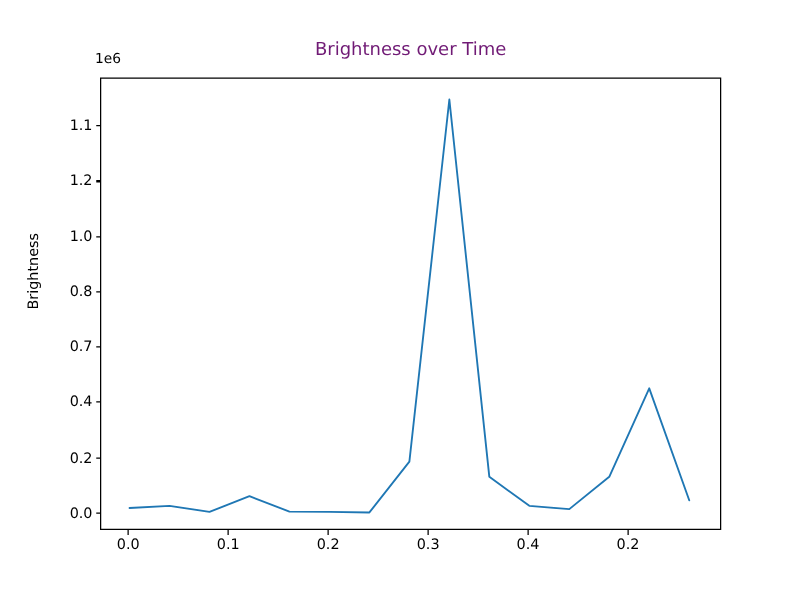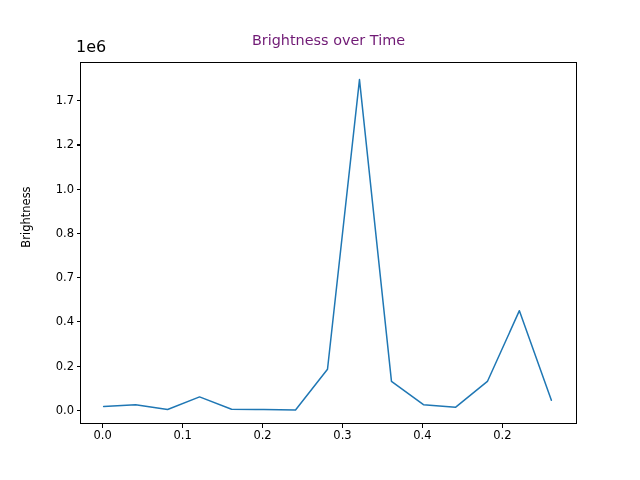--- a/index.html
+++ b/index.html
@@ -28,21 +28,21 @@
     text-align: center;
     font-size: 14.4px;
     color: #701a75;
     line-height: 17px;
     white-space: nowrap;
   }
   #offset-text {
     position: absolute;
     left: 76px;
     top: 40px;
-    font-size: 16px;
+    font-size: 11px;
     color: #000000;
     line-height: 13px;
   }
   #plot-area {
     position: absolute;
     left: 80px;
     top: 62px;
     width: 497px;
     height: 362px;
     box-sizing: border-box;
@@ -136,21 +136,21 @@
   <div id="offset-text">1e6</div>
 
   <div id="ytick-labels">
       <div class="ytick-label" style="top: 403.79px;">0.0</div>
       <div class="ytick-label" style="top: 359.562px;">0.2</div>
       <div class="ytick-label" style="top: 315.335px;">0.4</div>
       <div class="ytick-label" style="top: 271.108px;">0.7</div>
       <div class="ytick-label" style="top: 226.881px; text-align: center;">0.8</div>
       <div class="ytick-label" style="top: 182.653px;">1.0</div>
       <div class="ytick-label" style="top: 138.426px; text-align: right;">1.2</div>
-      <div class="ytick-label" style="top: 94.1988px;">1.7</div>
+      <div class="ytick-label" style="top: 94.1988px;">1.1</div>
     </div>
   <div id="xtick-labels">
       <div class="xtick-label" style="left: 102.627px;">0.0</div>
       <div class="xtick-label" style="left: 182.582px;">0.1</div>
       <div class="xtick-label" style="left: 262.537px;">0.2</div>
       <div class="xtick-label" style="left: 342.492px;">0.3</div>
       <div class="xtick-label" style="left: 422.447px;">0.4</div>
       <div class="xtick-label" style="left: 502.402px;">0.2</div>
     </div>
 

